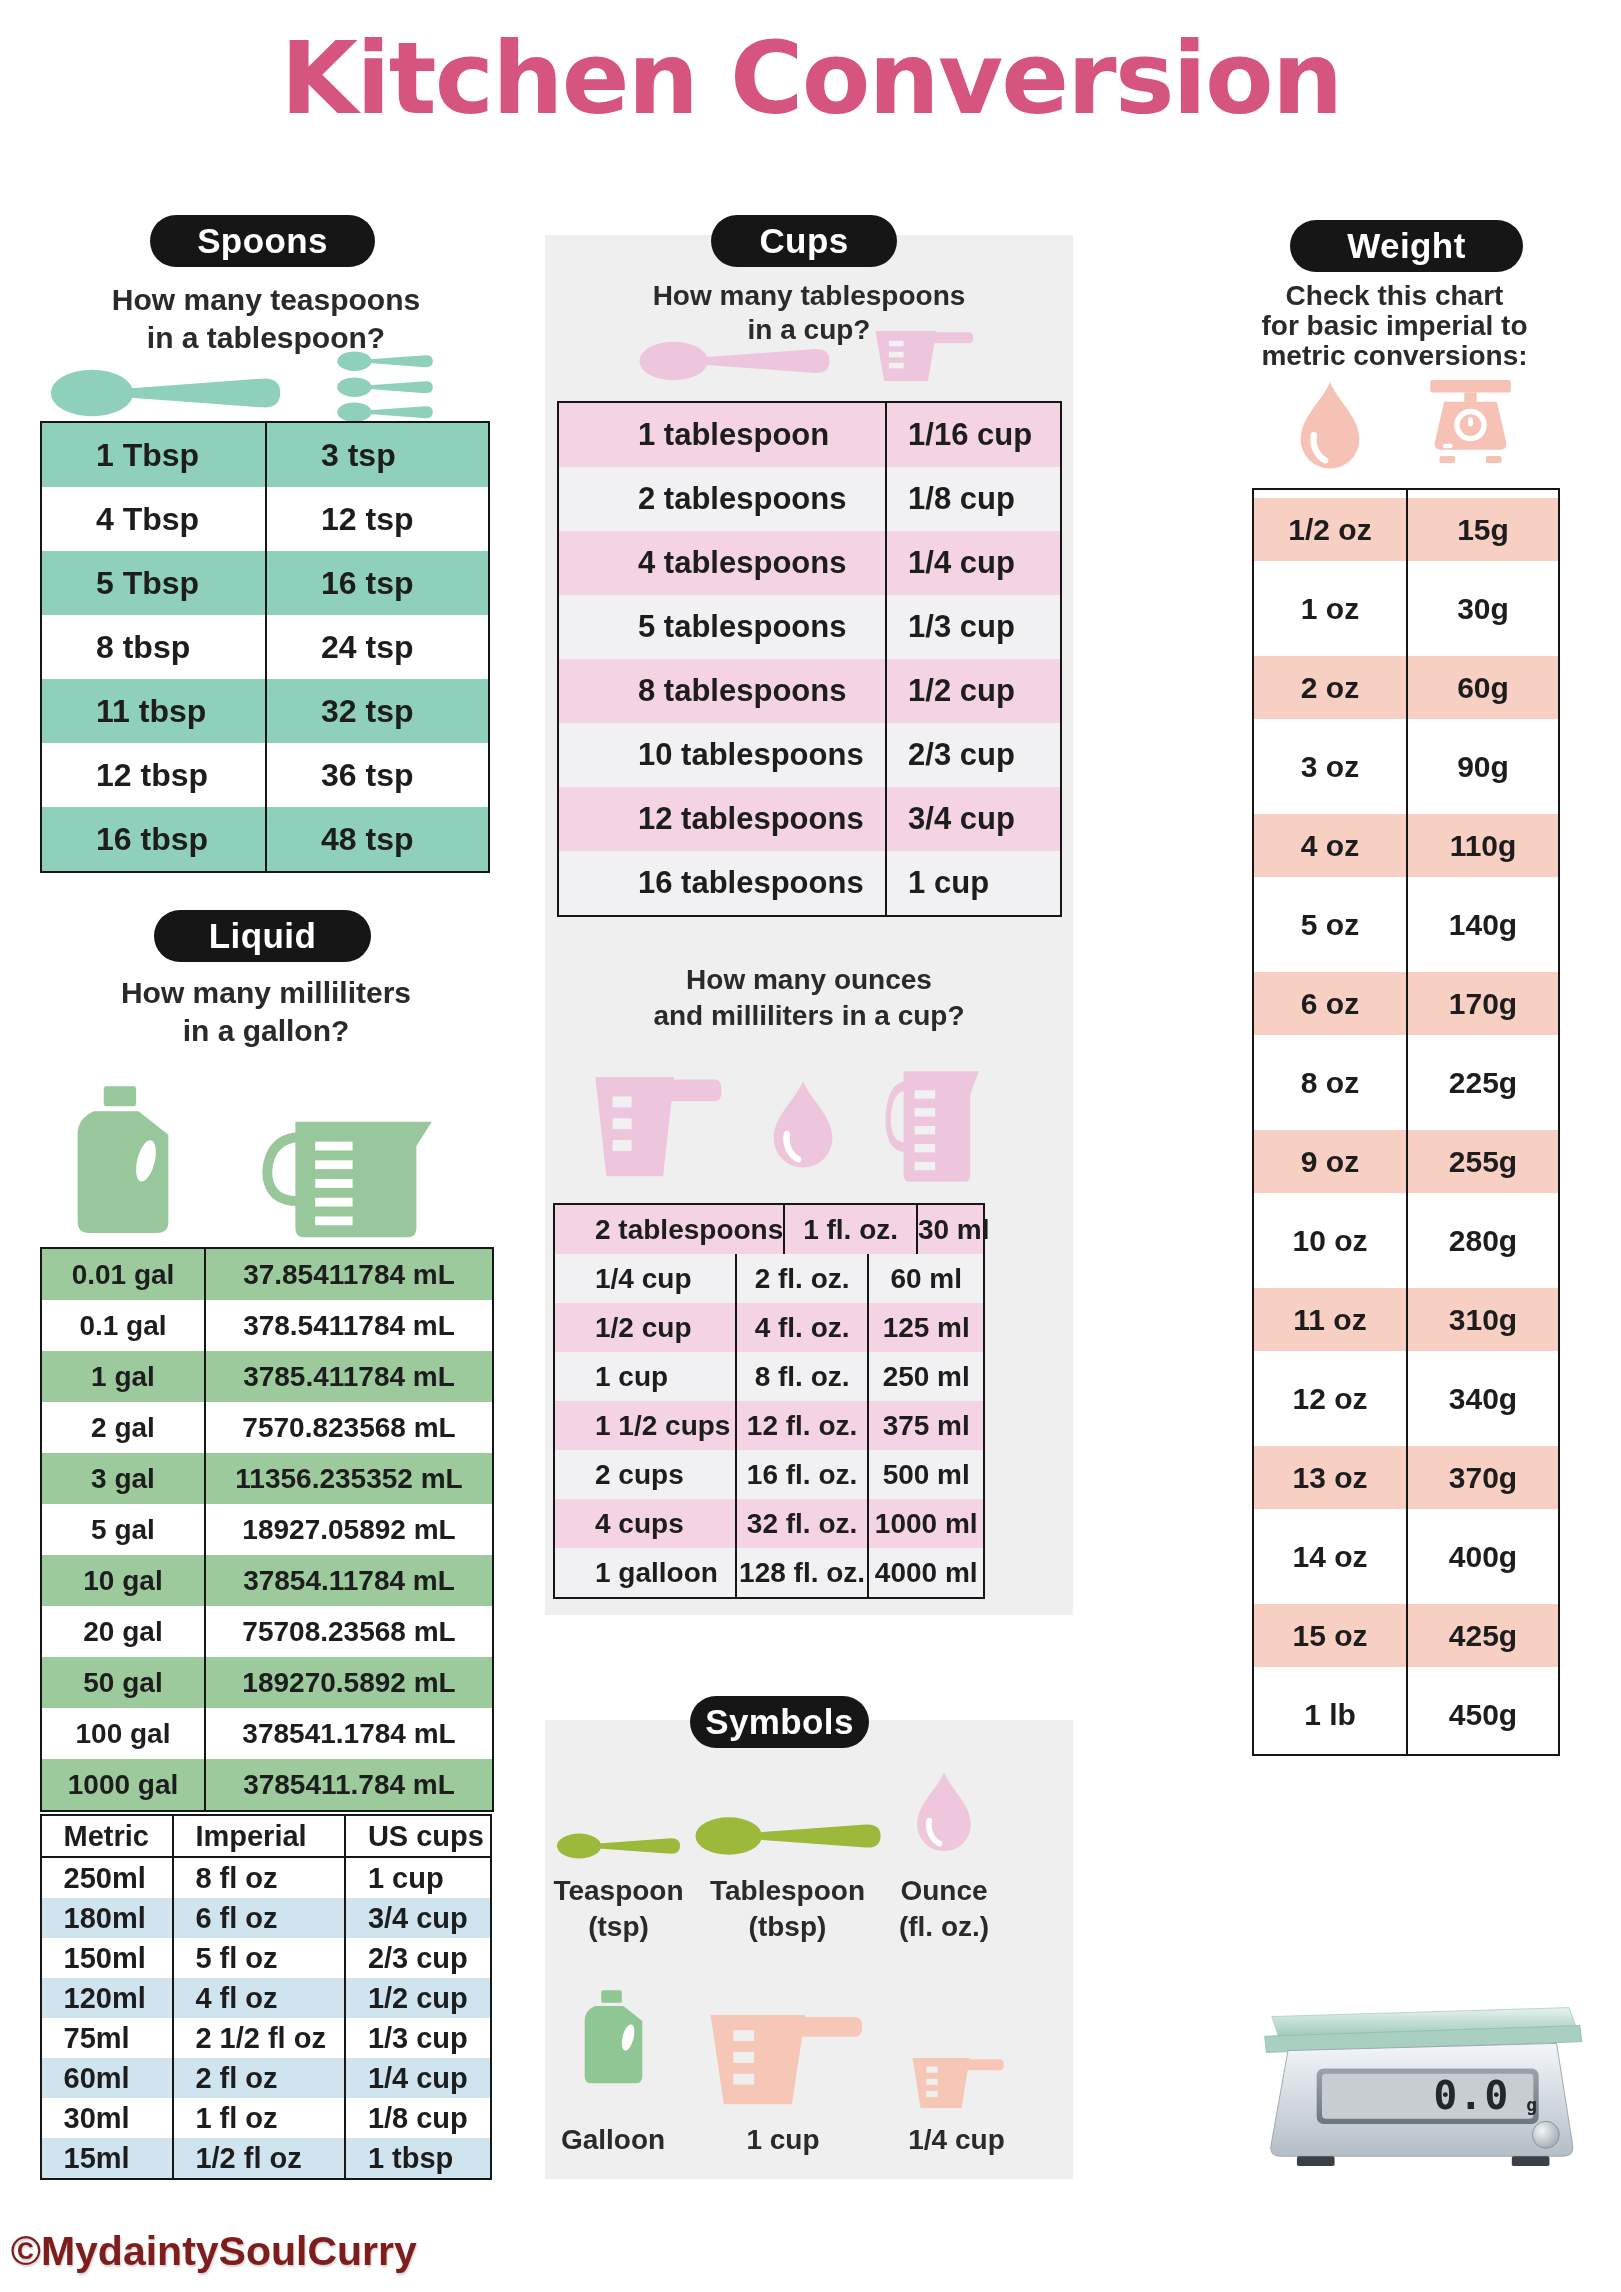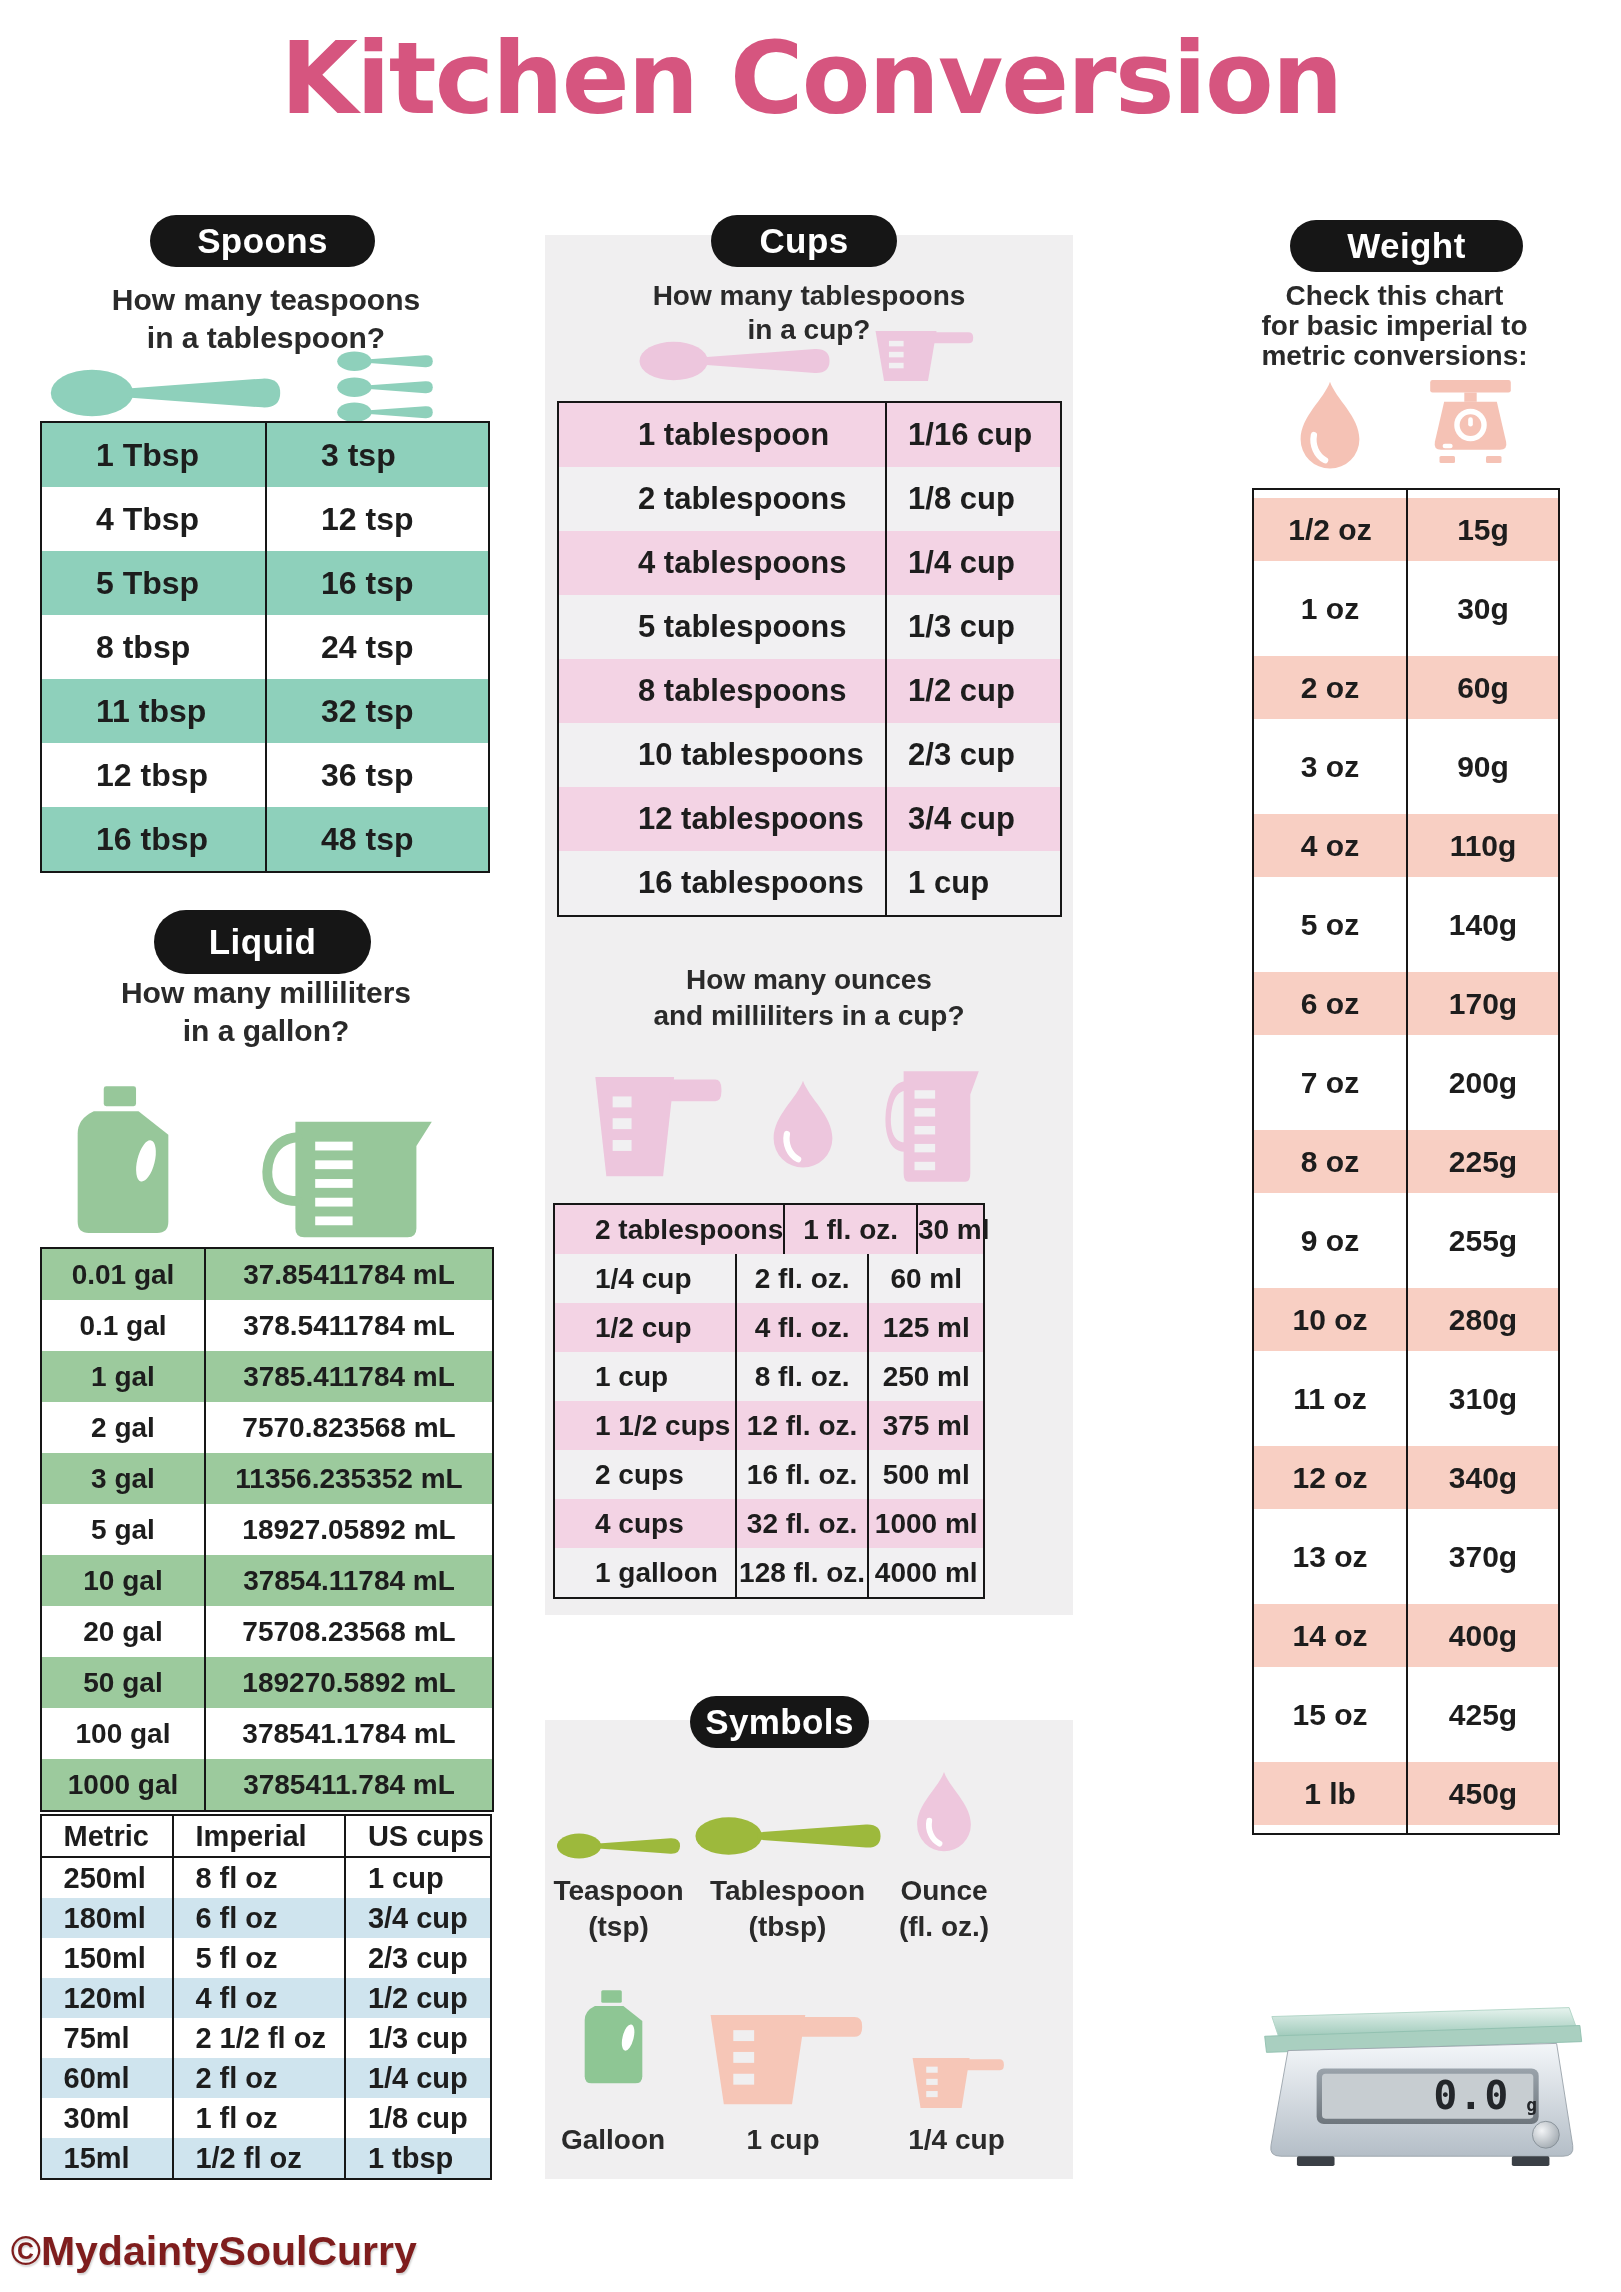--- a/index.html
+++ b/index.html
@@ -134,21 +134,21 @@
       <div class="tr">
         <div class="td">12 tbsp</div>
         <div class="td">36 tsp</div>
       </div>
       <div class="tr">
         <div class="td">16 tbsp</div>
         <div class="td">48 tsp</div>
       </div>
     </div>
 
-  <div class="pill" style="left:154px;top:910px;width:217px;height:64px;">
+  <div class="pill" style="left:154px;top:910px;width:217px;height:52px;">
     <span>Liquid</span>
   </div>
   <div class="q" style="left:31px;top:974px;width:470px;font-size:30px;line-height:38px;">
     <span>How many milliliters</span><br>
     <span>in a gallon?</span>
   </div>
 
   <div class="iconbox" style="left:64px;top:1066px;width:385px;height:179px;gap:76px;">
     <span>
       <svg width="118" height="156" viewBox="0 0 95 125">
@@ -577,24 +577,20 @@
         <div class="td">4 oz</div>
         <div class="td">110g</div>
       </div>
       <div class="tr">
         <div class="td">5 oz</div>
         <div class="td">140g</div>
       </div>
       <div class="tr">
         <div class="td">6 oz</div>
         <div class="td">170g</div>
-      </div>
-      <div class="tr">
-        <div class="td">7 oz</div>
-        <div class="td">200g</div>
       </div>
       <div class="tr">
         <div class="td">8 oz</div>
         <div class="td">225g</div>
       </div>
       <div class="tr">
         <div class="td">9 oz</div>
         <div class="td">255g</div>
       </div>
       <div class="tr">

